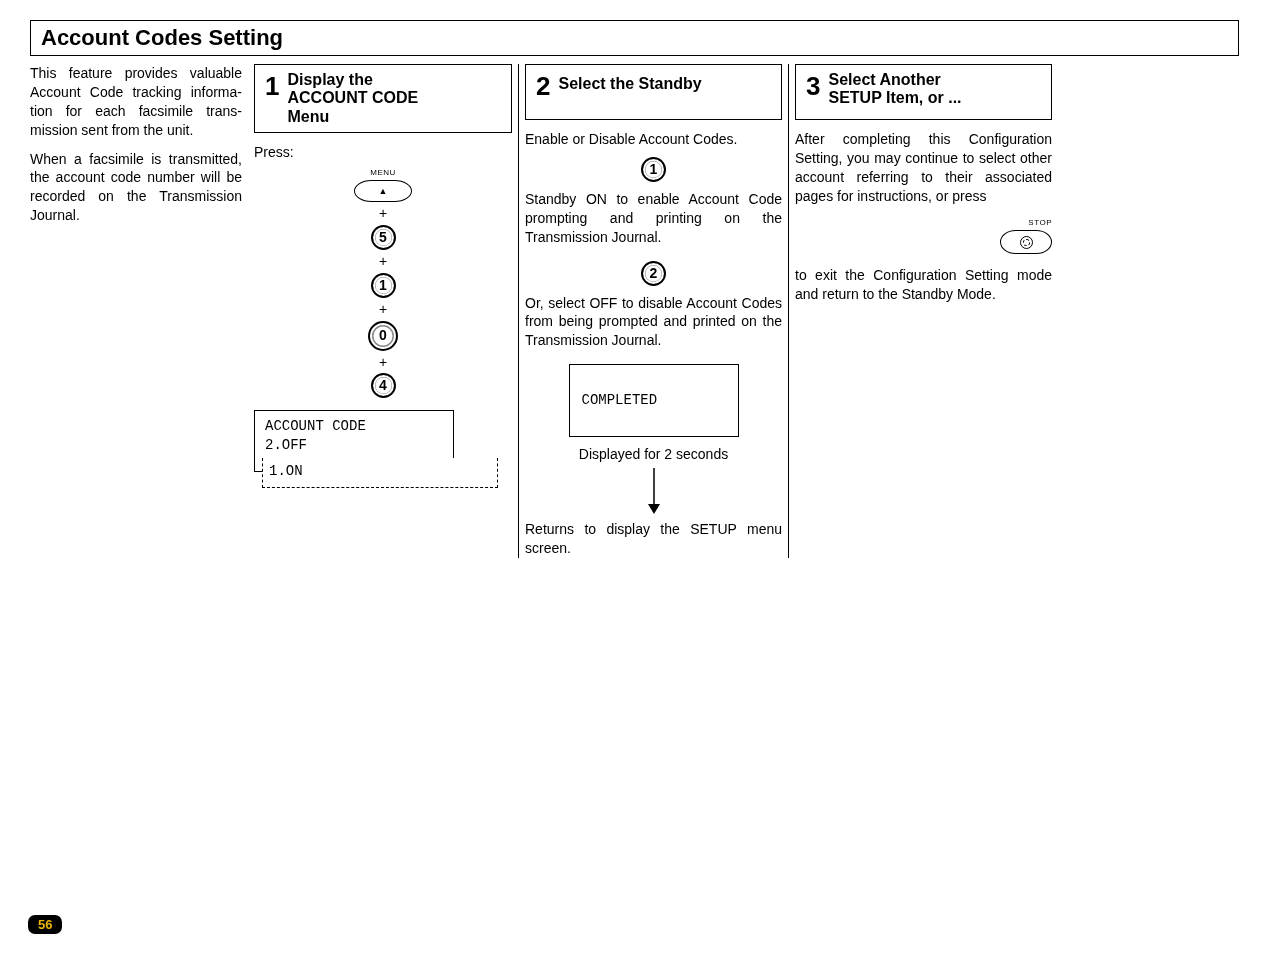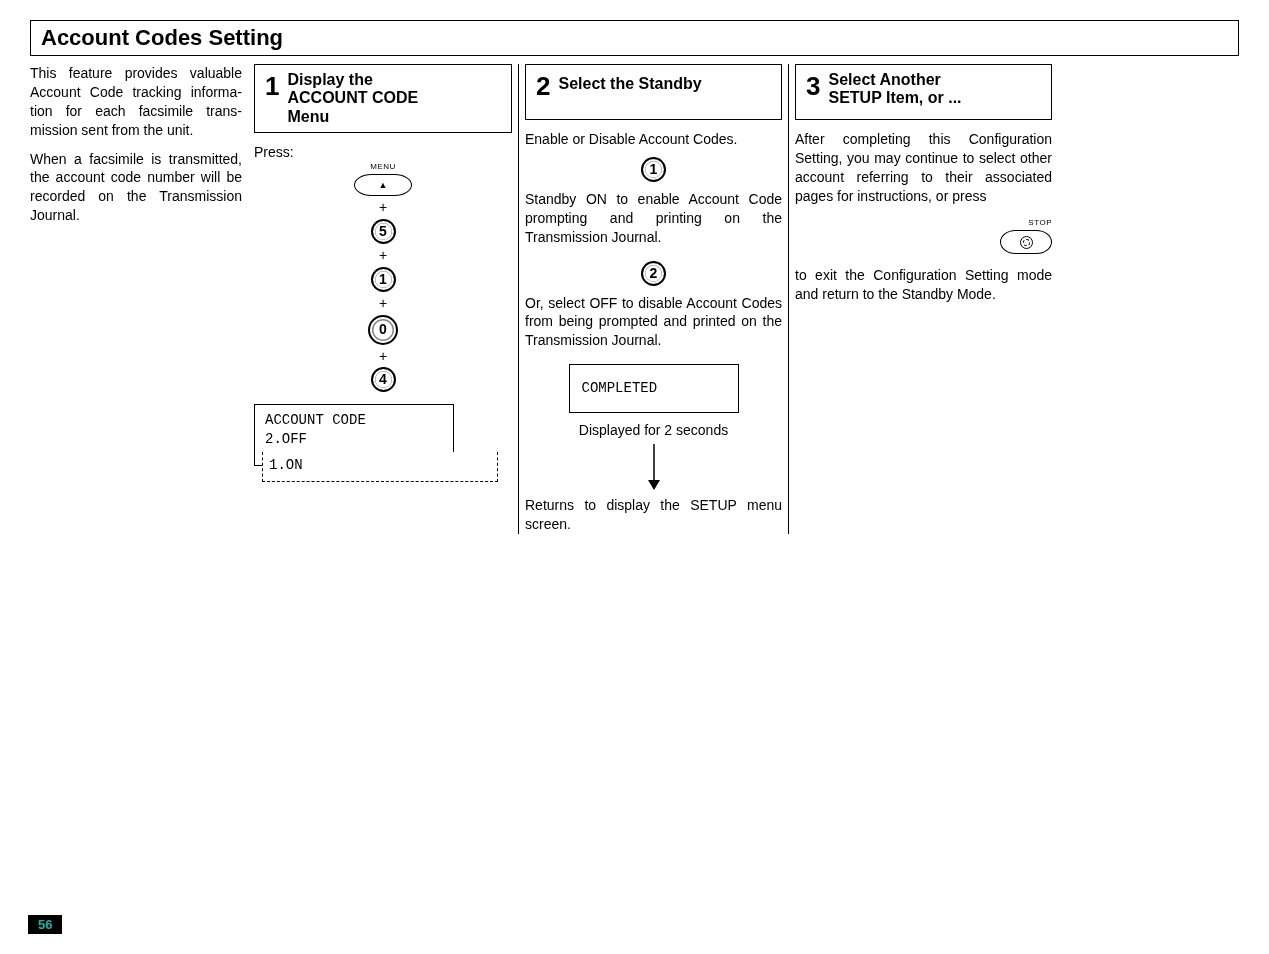--- a/index.html
+++ b/index.html
@@ -69,20 +69,21 @@
     font-size: 16px;
     font-weight: bold;
     line-height: 1.15;
   }
   .col-body {
     font-size: 14px;
     line-height: 1.35;
     text-align: justify;
   }
   .press-label {
+    margin-bottom: 6px;
   }
   .btn-stack {
     display: flex;
     flex-direction: column;
     align-items: center;
     gap: 2px;
     margin-bottom: 12px;
   }
   .plus {
     font-size: 14px;
@@ -158,21 +159,21 @@
   .centered-btn {
     display: flex;
     justify-content: center;
     margin: 8px 0;
   }
   .para {
     margin-bottom: 14px;
   }
   .completed-box {
     border: 1px solid #000;
-    padding: 14px 12px;
+    padding: 26px 12px;
     font-family: "Courier New", monospace;
     font-size: 14px;
     width: 170px;
     margin: 12px auto 8px;
   }
   .disp-2s {
     text-align: center;
     margin-bottom: 4px;
     font-size: 14px;
   }
@@ -216,25 +217,26 @@
     position: absolute;
     inset: 2px;
     border: 1px dashed #000;
     border-radius: 50%;
   }
   .page-num {
     position: absolute;
     left: 28px;
     bottom: 20px;
     background: #000;
-    color: #14b8a6;
+    color: #eab308;
     font-size: 13px;
     font-weight: bold;
     padding: 2px 10px;
     text-align: center;
+    border-radius: 7px;
   }
 </style>
 </head>
 <body>
 
 <div class="page">
 
   <div class="title-box">
     <h1>Account  Codes  Setting</h1>
   </div>

